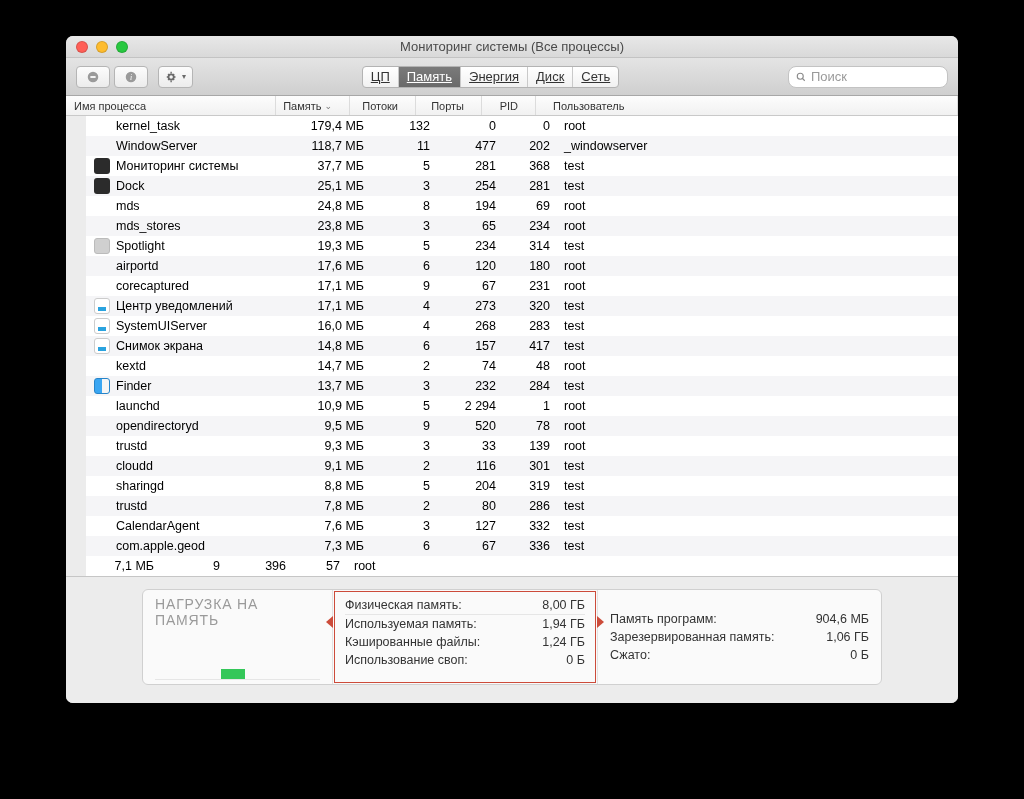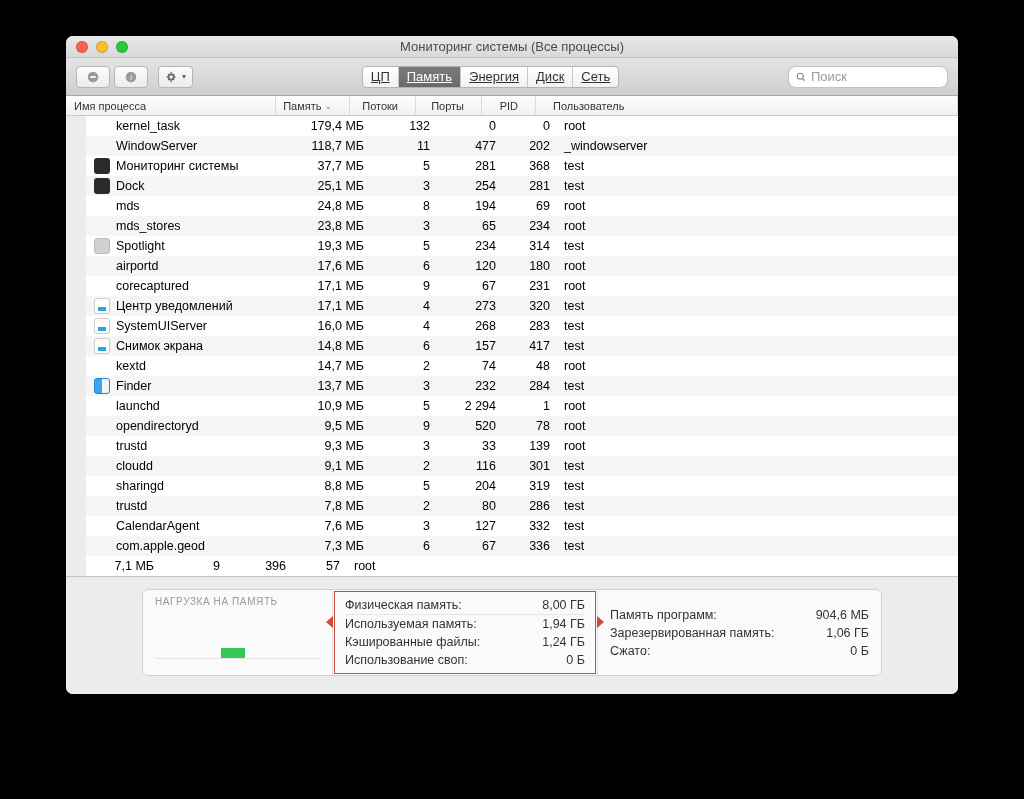--- a/index.html
+++ b/index.html
@@ -134,21 +134,21 @@
   }
   .sum-inner {
     display:flex; gap:0; border:1px solid #d0d0d0; border-radius:6px;
     background:#fafafa; padding:0; position:relative;
   }
   .sum-left {
     width:190px; padding:6px 12px 4px;
     border-right:1px solid #e2e2e2;
     display:flex; flex-direction:column; gap:4px;
   }
-  .sum-left-title { font-size:10px; letter-spacing:.06em; color:#9a9a9a; }
+  .sum-left-title { font-size:14px; letter-spacing:.06em; color:#9a9a9a; }
   .chart {
     height:48px; border-bottom:1px solid #e6e6e6;
     display:flex; align-items:flex-end;
   }
   .chart-bar { width:24px; height:10px; background:#34c759; margin-left:40%; }
   .sum-mid {
     width:264px; padding:6px 12px;
     font-size:12.5px; color:#333;
     outline: 1.5px solid #cc4b3a;
     outline-offset:-2px;

